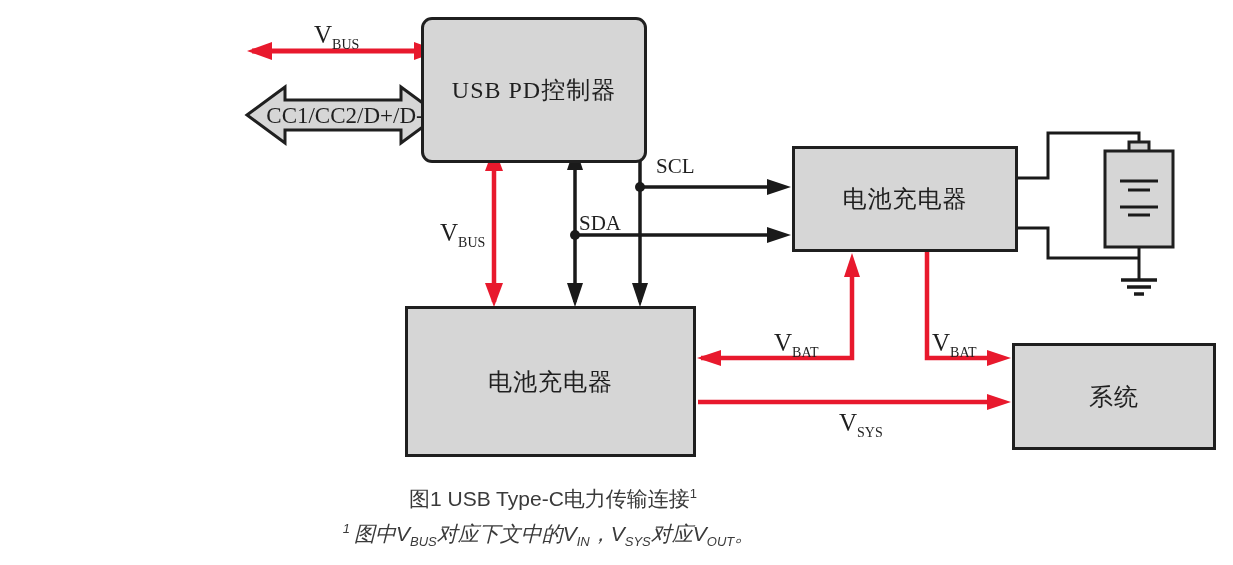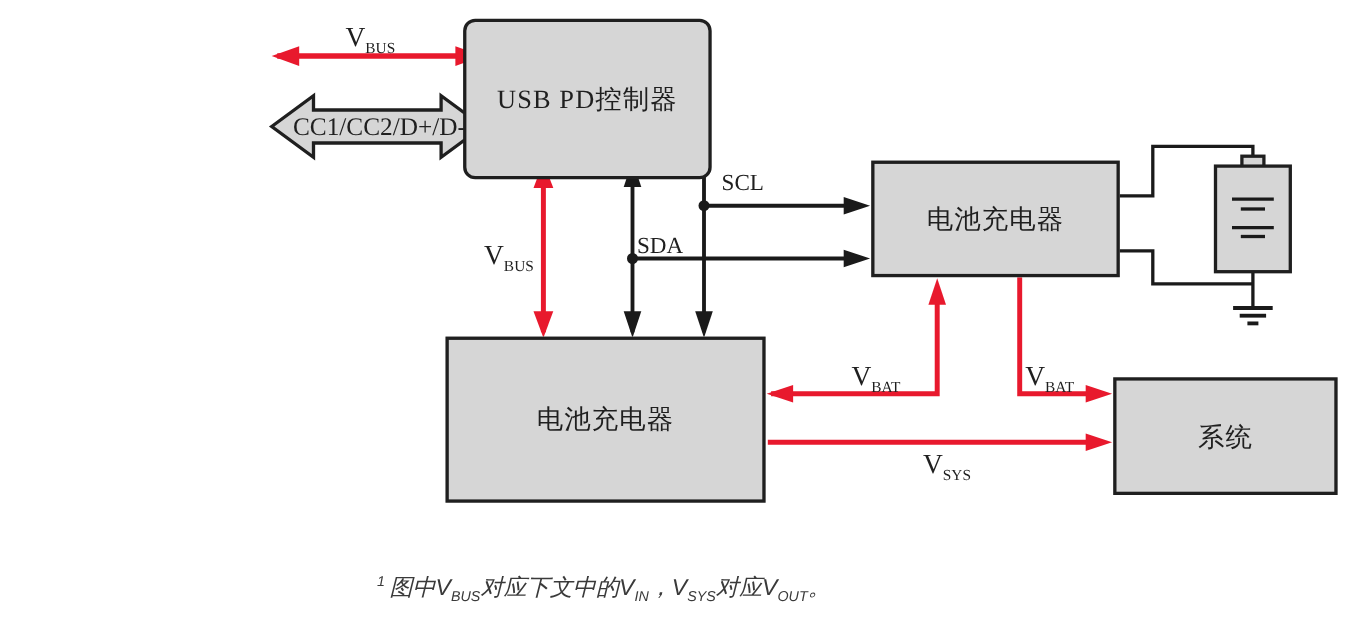--- a/index.html
+++ b/index.html
@@ -175,18 +175,21 @@
   </div>
 
   <div class="wire-label" style="left:932px;top:330px;">
     <span>V</span><sub>BAT</sub>
   </div>
 
   <div class="wire-label" style="left:839px;top:410px;">
     <span>V</span><sub>SYS</sub>
   </div>
 
+  <div class="caption">
+    <span>图1 USB Type-C电力传输连接</span><sup>1</sup>
+  </div>
 
   <div class="footnote">
     <sup>1</sup><span>图中V</span><sub>BUS</sub><span>对应下文中的V</span><sub>IN</sub><span>，V</span><sub>SYS</sub><span>对应V</span><sub>OUT</sub><span>。</span>
   </div>
 
 </div>
 
 </body></html>

